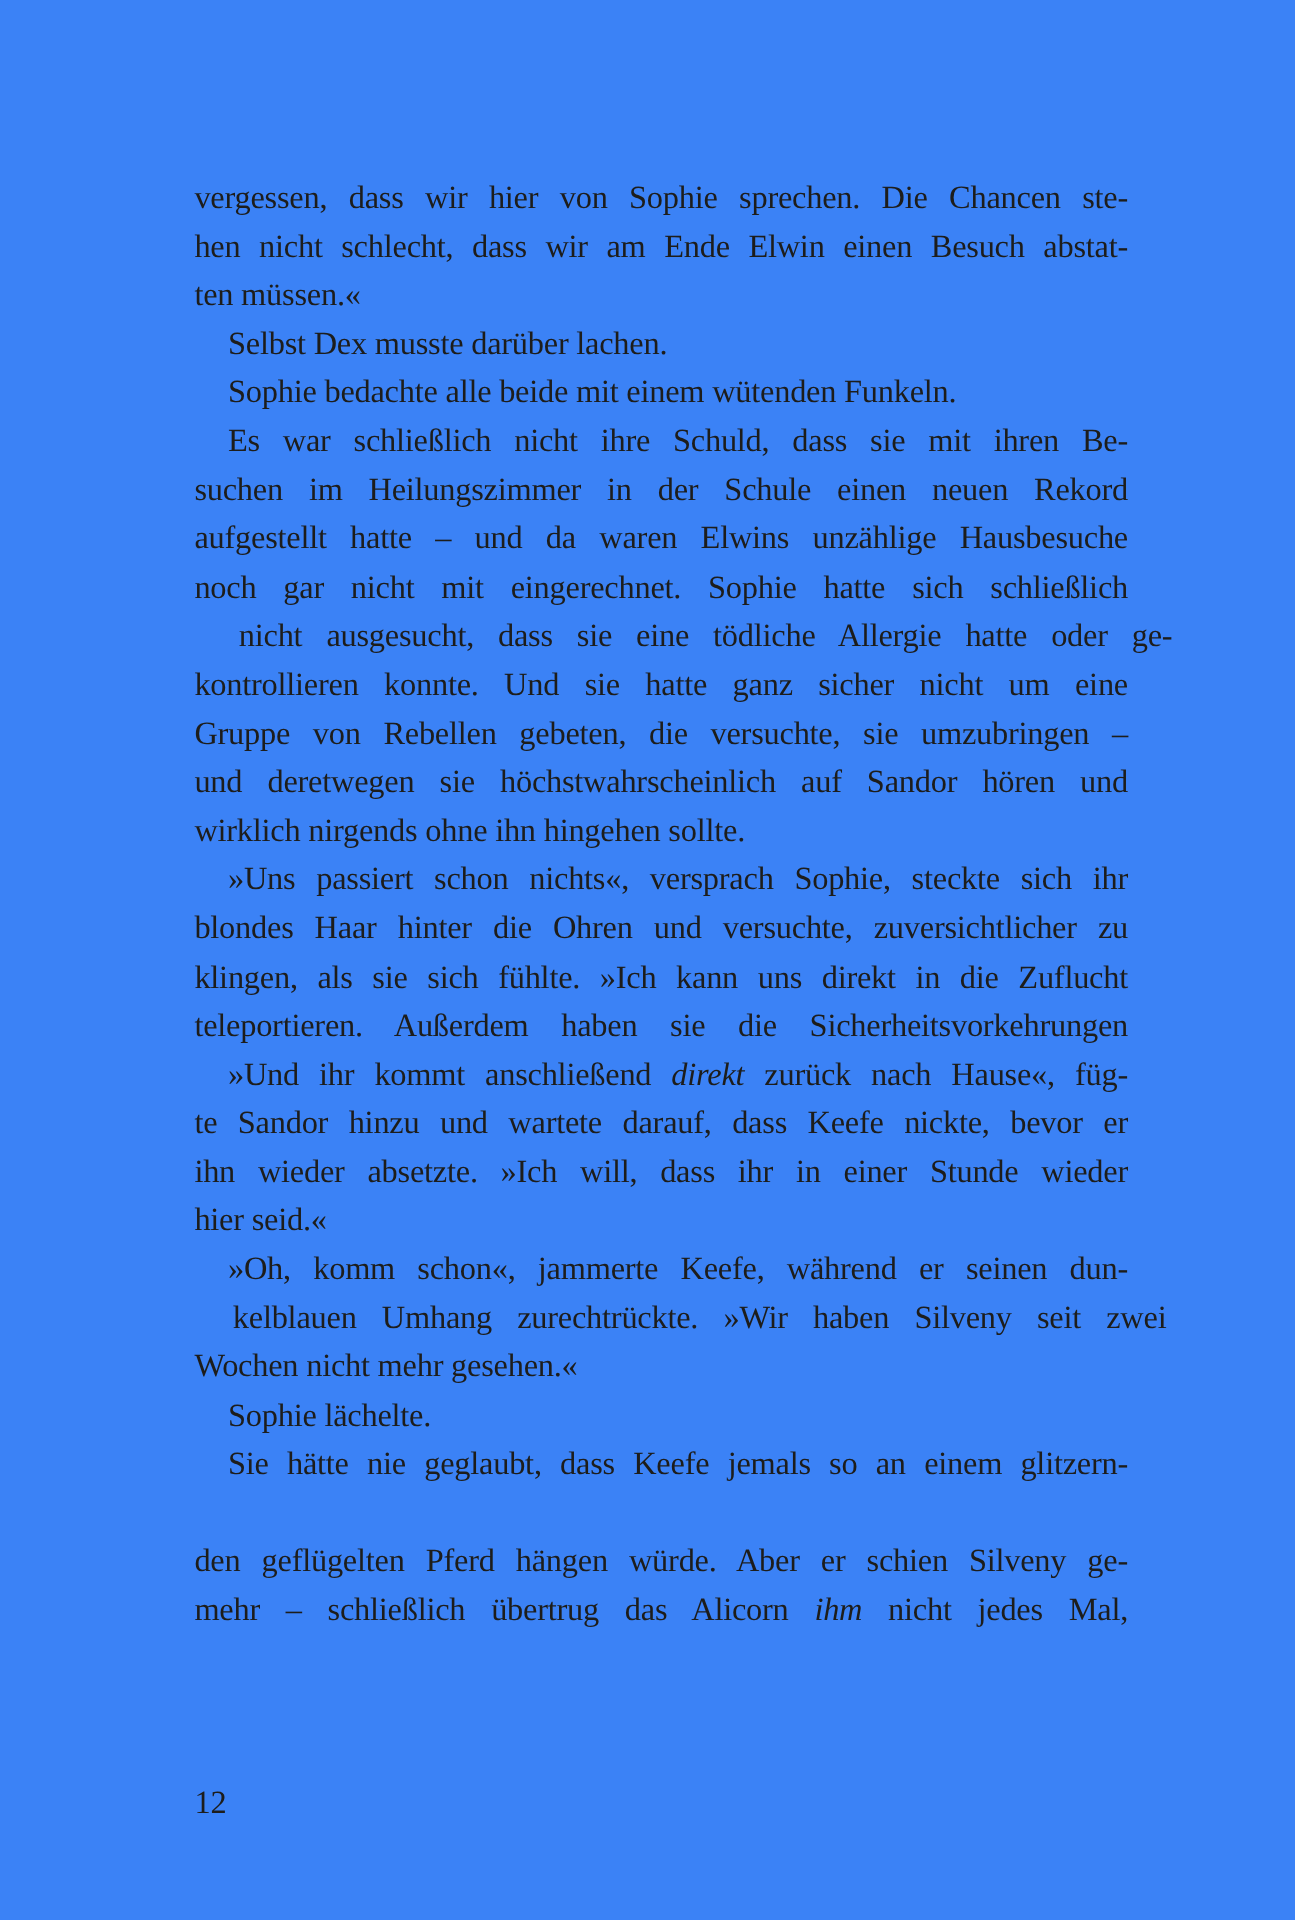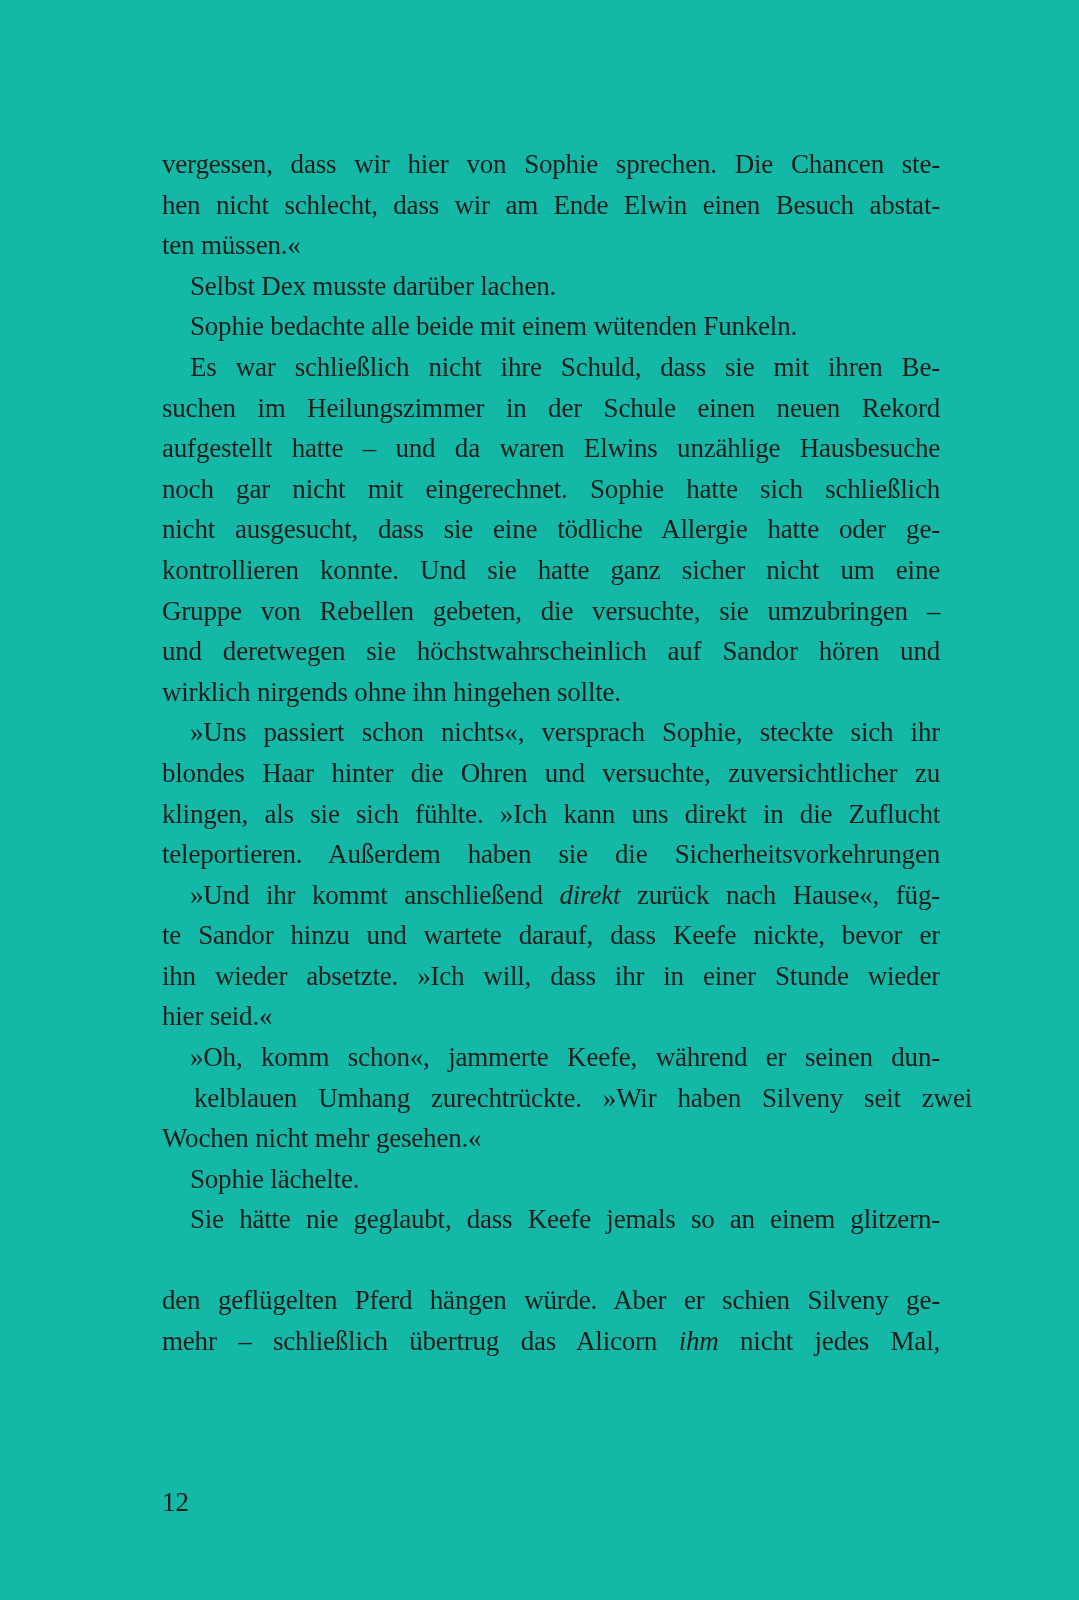--- a/index.html
+++ b/index.html
@@ -11,21 +11,21 @@
     height: 1600px;
     background: #ffffff;
     position: relative;
     overflow: hidden;
     font-family: "Liberation Serif", serif;
     color: #1d1d1b;
   }
   .page {
     position: absolute;
     inset: 0;
-    background: #14b8a6;
+    background: #3b82f6;
   }
   .text-block {
     position: absolute;
     left: 162px;
     top: 144px;
     width: 778px;
     font-size: 27px;
     letter-spacing: -0.2px;
   }
   .line {
@@ -56,21 +56,21 @@
   <div class="text-block" id="text-block">
       <div class="line" style="word-spacing: 11.3142px;"><span><span>vergessen, dass wir hier von Sophie sprechen. Die Chancen ste-</span></span></div>
       <div class="line" style="word-spacing: 8.95469px;"><span><span>hen nicht schlecht, dass wir am Ende Elwin einen Besuch abstat-</span></span></div>
       <div class="line"><span><span>ten müssen.«</span></span></div>
       <div class="line indent"><span><span>Selbst Dex musste darüber lachen.</span></span></div>
       <div class="line indent"><span><span>Sophie bedachte alle beide mit einem wütenden Funkeln.</span></span></div>
       <div class="line indent" style="word-spacing: 12.5375px;"><span><span>Es war schließlich nicht ihre Schuld, dass sie mit ihren Be-</span></span></div>
       <div class="line" style="word-spacing: 15.0723px;"><span><span>suchen im Heilungszimmer in der Schule einen neuen Rekord</span></span></div>
       <div class="line" style="word-spacing: 12.9277px;"><span><span>aufgestellt hatte – und da waren Elwins unzählige Hausbesuche</span></span></div>
       <div class="line" style="word-spacing: 15.8555px;"><span><span>noch gar nicht mit eingerechnet. Sophie hatte sich schließlich</span></span></div>
-      <div class="line" style="word-spacing: 13.4444px;"><span><span>nicht ausgesucht, dass sie eine tödliche Allergie hatte oder ge-</span></span></div>
+      <div class="line" style="word-spacing: 13.4444px; margin-left: 37px;"><span><span>nicht ausgesucht, dass sie eine tödliche Allergie hatte oder ge-</span></span></div>
       <div class="line" style="word-spacing: 14.6545px;"><span><span>kontrollieren konnte. Und sie hatte ganz sicher nicht um eine</span></span></div>
       <div class="line" style="word-spacing: 12.3633px;"><span><span>Gruppe von Rebellen gebeten, die versuchte, sie umzubringen –</span></span></div>
       <div class="line" style="word-spacing: 14.4219px;"><span><span>und deretwegen sie höchstwahrscheinlich auf Sandor hören und</span></span></div>
       <div class="line"><span><span>wirklich nirgends ohne ihn hingehen sollte.</span></span></div>
       <div class="line indent" style="word-spacing: 10.7793px;"><span><span>»Uns passiert schon nichts«, versprach Sophie, steckte sich ihr</span></span></div>
       <div class="line" style="word-spacing: 11.0371px;"><span><span>blondes Haar hinter die Ohren und versuchte, zuversichtlicher zu</span></span></div>
       <div class="line" style="word-spacing: 9.8267px;"><span><span>klingen, als sie sich fühlte. »Ich kann uns direkt in die Zuflucht</span></span></div>
       <div class="line" style="word-spacing: 20.6875px;"><span><span>teleportieren. Außerdem haben sie die Sicherheitsvorkehrungen</span></span></div>
       <div class="line indent" style="word-spacing: 10.1543px;"><span><span>»Und ihr kommt anschließend </span><span class="it">direkt</span><span> zurück nach Hause«, füg-</span></span></div>
       <div class="line" style="word-spacing: 10.5375px;"><span><span>te Sandor hinzu und wartete darauf, dass Keefe nickte, bevor er</span></span></div>

